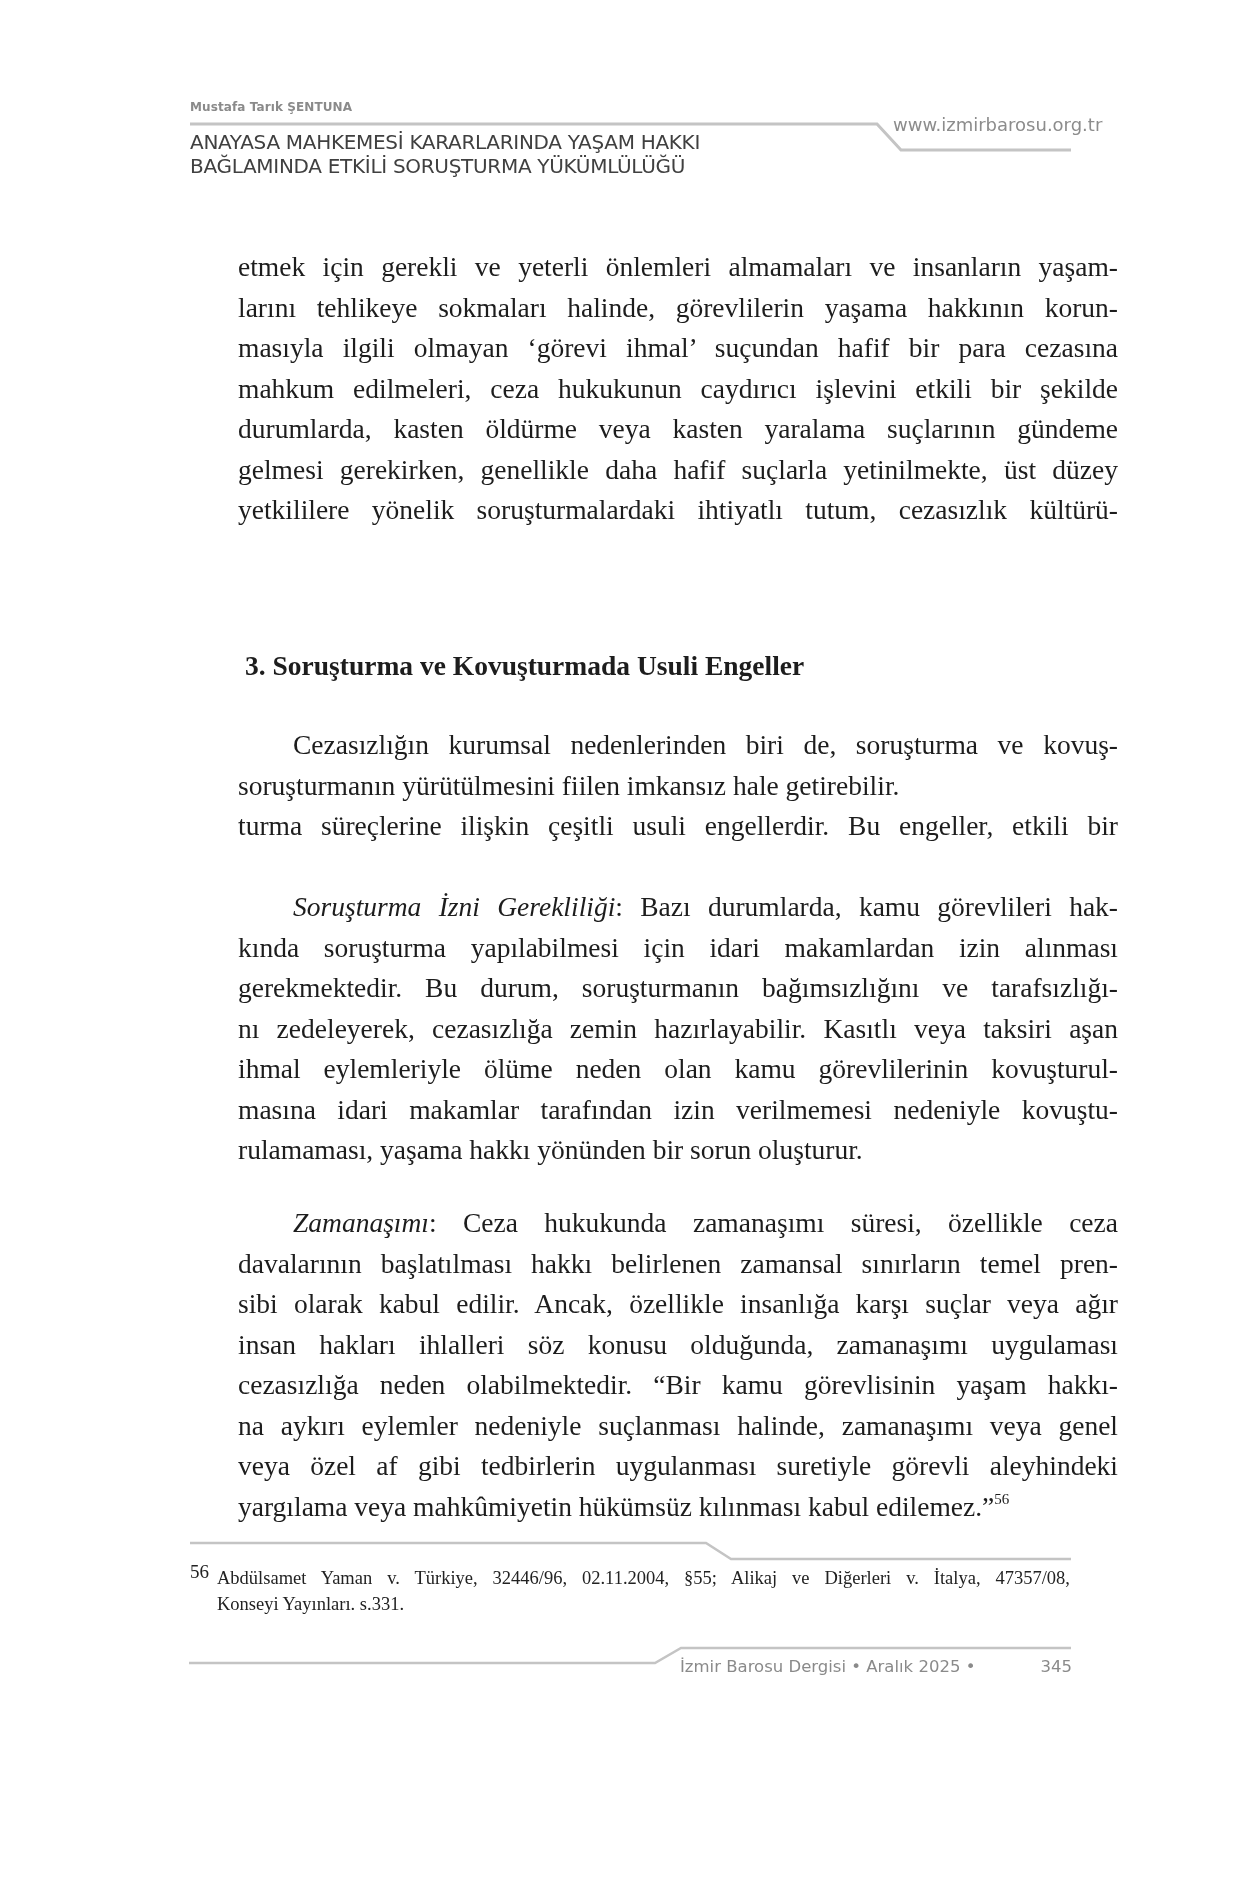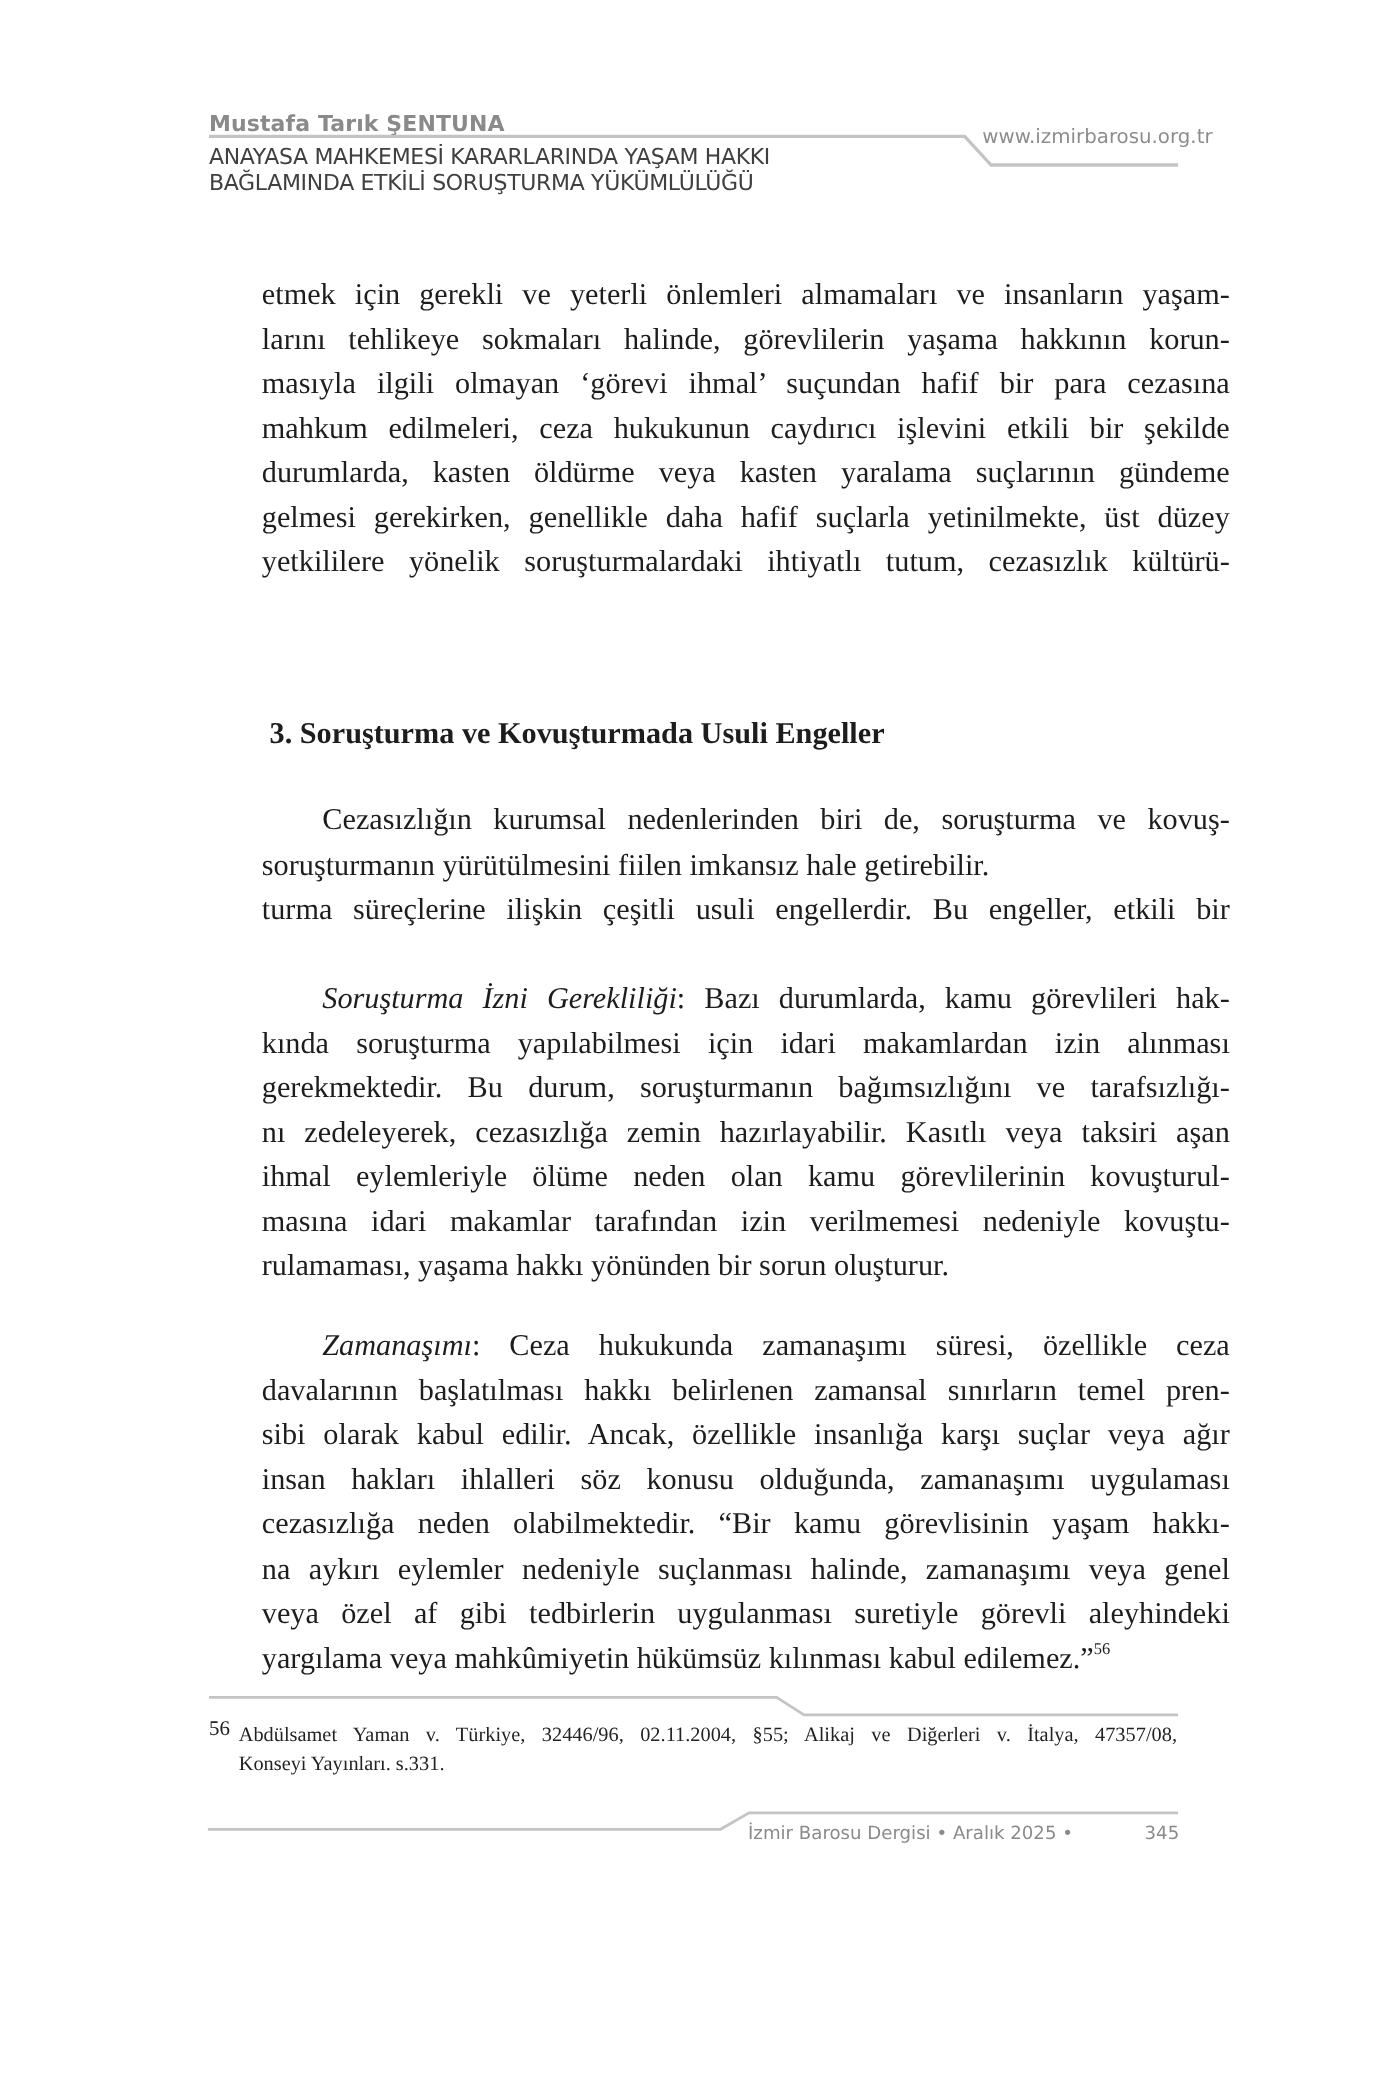--- a/index.html
+++ b/index.html
@@ -1,21 +1,21 @@
 <!DOCTYPE html>
 <html><head>
 <meta charset="utf-8">
 <style>
   html, body { margin: 0; padding: 0; background: #ffffff; }
   body { width: 1260px; height: 1890px; position: relative; overflow: hidden; }
 
   .hdr-author {
     position: absolute; left: 190px; top: 100px;
     font-family: "DejaVu Sans", sans-serif; font-weight: bold;
-    font-size: 20px; color: #8a8a8a; letter-spacing: 0.1px;
+    font-size: 12px; color: #8a8a8a; letter-spacing: 0.1px;
   }
   .hdr-title {
     position: absolute; left: 190px; top: 130px;
     font-family: "DejaVu Sans", sans-serif; font-weight: normal;
     font-size: 20px; line-height: 24px; color: #404040;
     letter-spacing: -0.3px; width: 700px;
   }
   .hdr-url {
     position: absolute; left: 893px; top: 114px; width: 178px; text-align: right;
     font-family: "DejaVu Sans", sans-serif; font-size: 18px; color: #8c8c8c;

